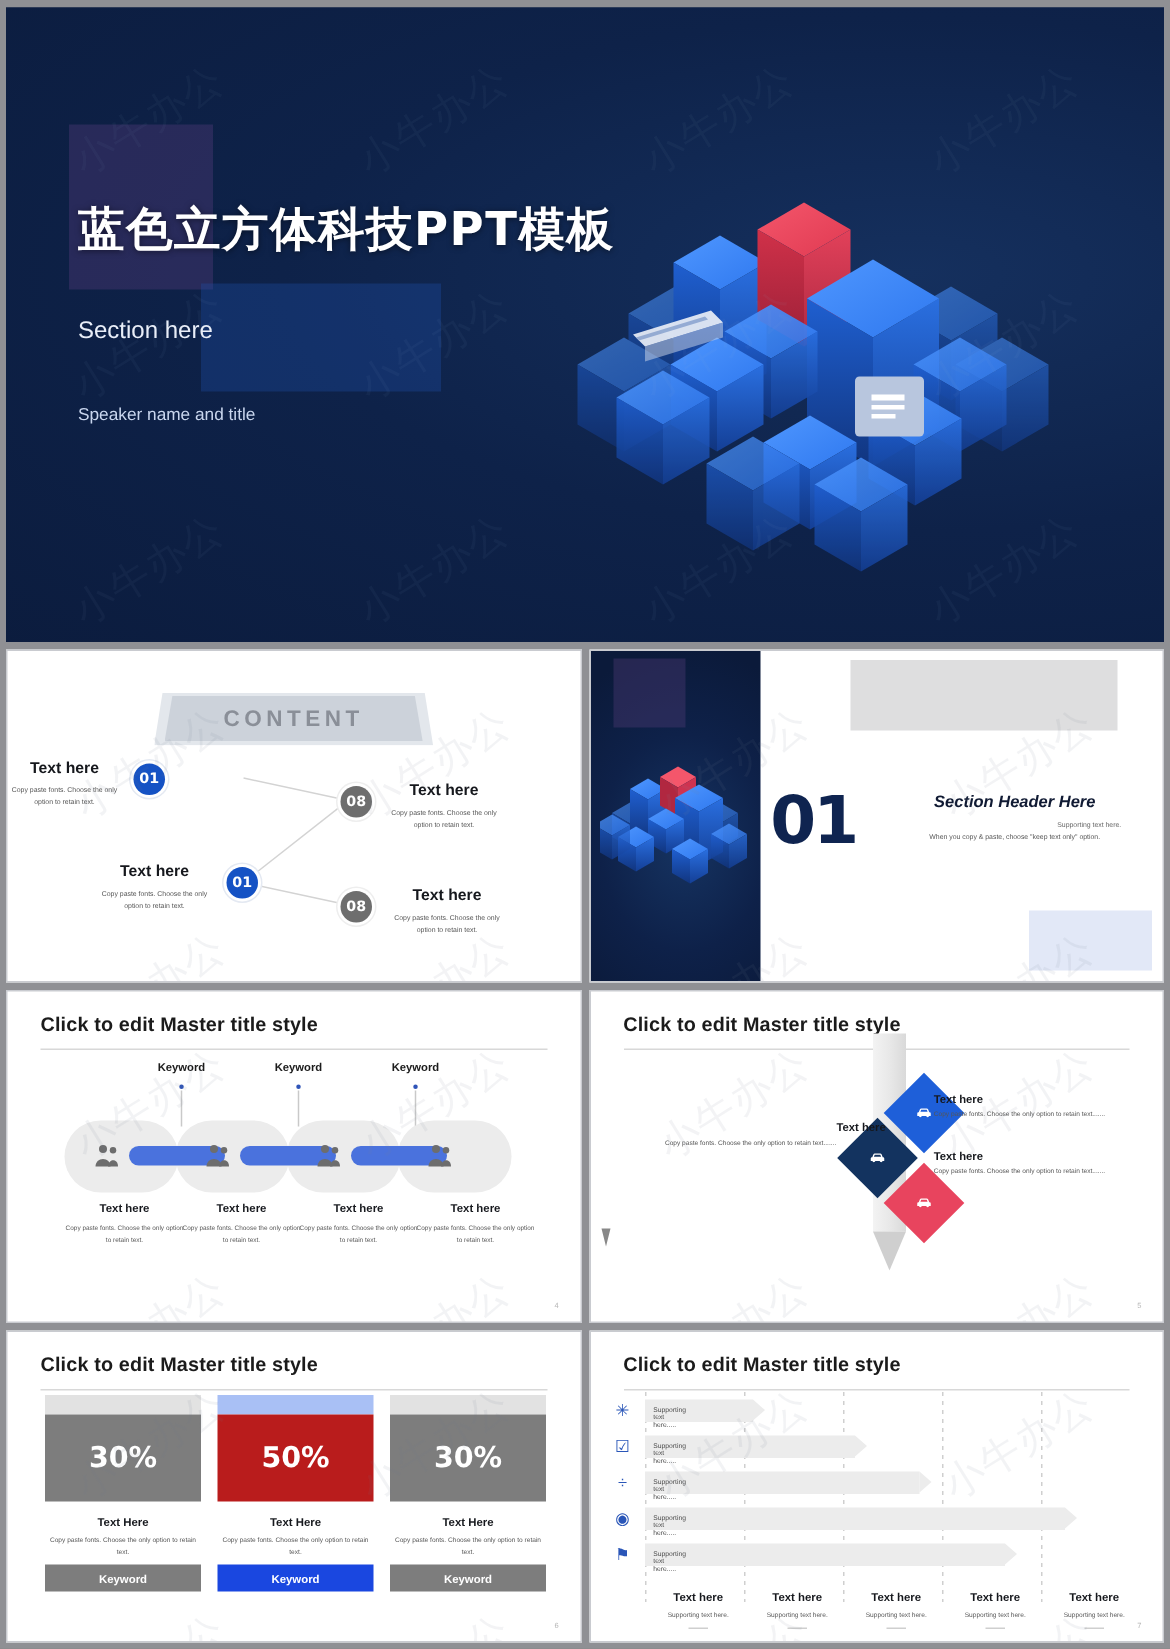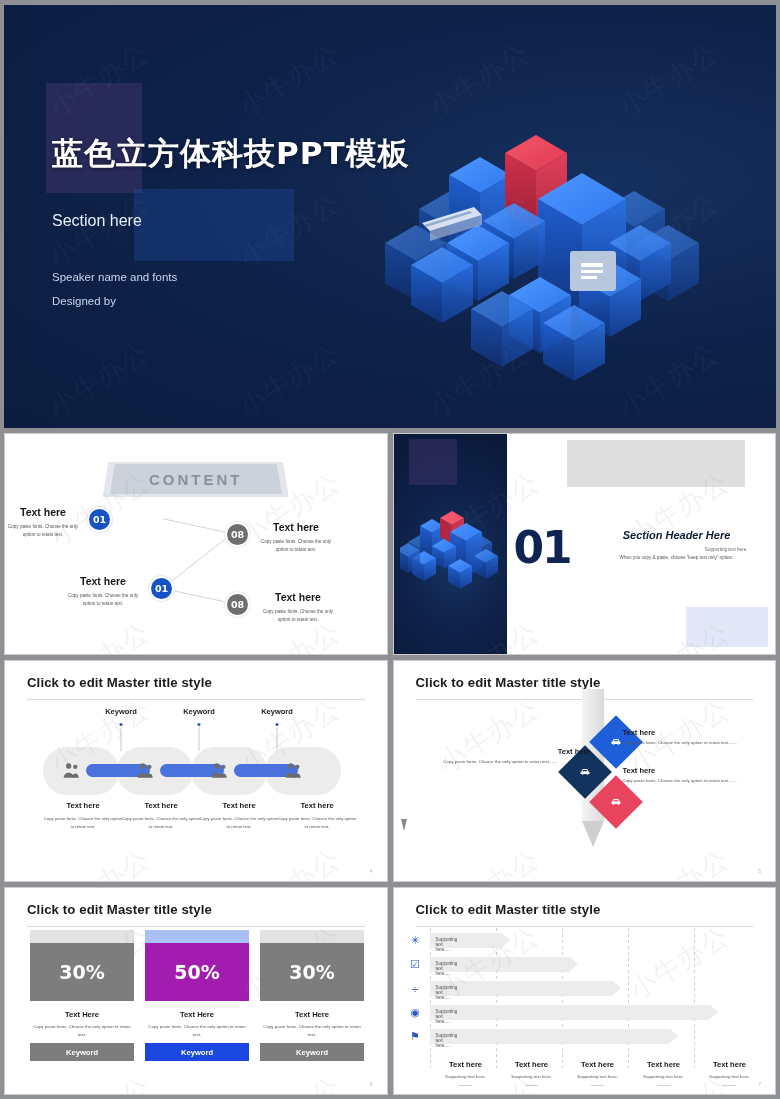--- a/index.html
+++ b/index.html
@@ -296,22 +296,21 @@
           <rect x="11" y="19" width="22" height="3" fill="#fff"></rect>
           <rect x="11" y="25" width="16" height="3" fill="#fff"></rect>
         </g>
       </svg>
     </div>
 
     <div class="hero-txt">
       <div class="hero-title">蓝色立方体科技PPT模板</div>
       <div class="hero-sub">Section here</div>
       <div class="hero-meta">
-        <div>Speaker name and fonts</div>
-        <div>Designed by</div>
+        <div>Speaker name and title</div>
       </div>
     </div>
     <div class="wm">
         <span>小牛办公</span>
         <span>小牛办公</span>
         <span>小牛办公</span>
         <span>小牛办公</span>
         <span>小牛办公</span>
         <span>小牛办公</span>
         <span>小牛办公</span>
@@ -583,21 +582,21 @@
         <div class="pcap" style="background:#e2e2e2;"></div>
         <div class="pbox" style="background:#7d7d7d;">30%</div>
         <div class="ptitle2">Text Here</div>
         <div class="pdesc">Copy paste fonts. Choose the only option to retain text.</div>
         <div class="pdash"></div>
       </div>
       <div class="pkey" style="left:25px; top:155px; background:#7d7d7d;">Keyword</div>
 
       <div class="pcard" style="left:140px; top:42px;">
         <div class="pcap" style="background:#a9c0f5;"></div>
-        <div class="pbox" style="background:#a21caf;text-align:right;">50%</div>
+        <div class="pbox" style="background:#b91c1c;text-align:right;">50%</div>
         <div class="ptitle2">Text Here</div>
         <div class="pdesc">Copy paste fonts. Choose the only option to retain text.</div>
         <div class="pdash"></div>
       </div>
       <div class="pkey" style="left:140px; top:155px; background:#1a47e0;">Keyword</div>
 
       <div class="pcard" style="left:255px; top:42px;">
         <div class="pcap" style="background:#e2e2e2;"></div>
         <div class="pbox" style="background:#7d7d7d;">30%</div>
         <div class="ptitle2">Text Here</div>

